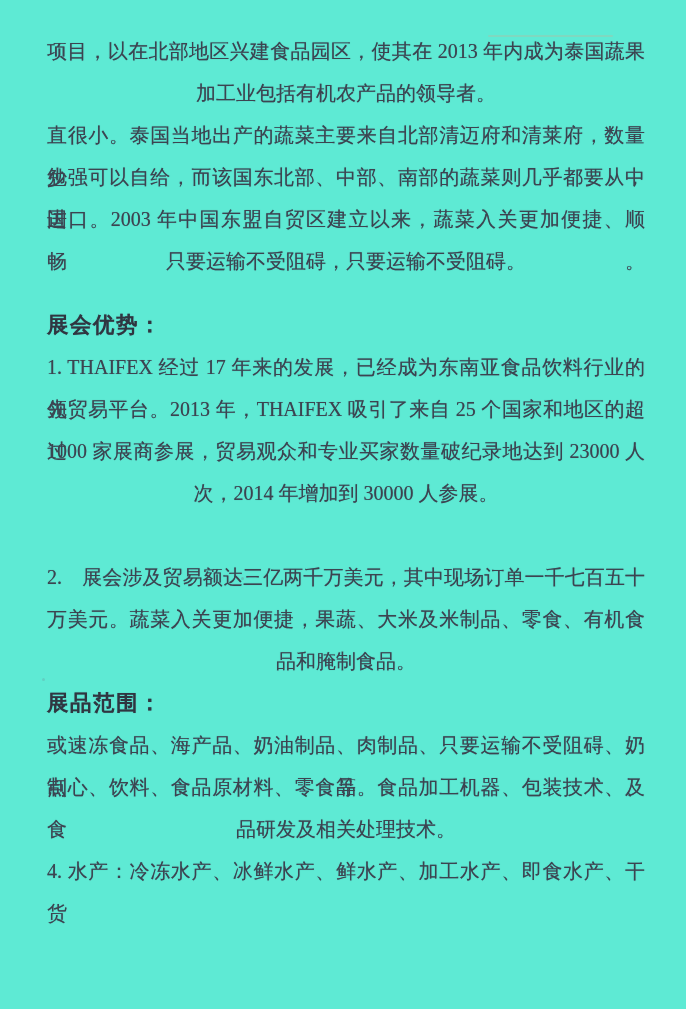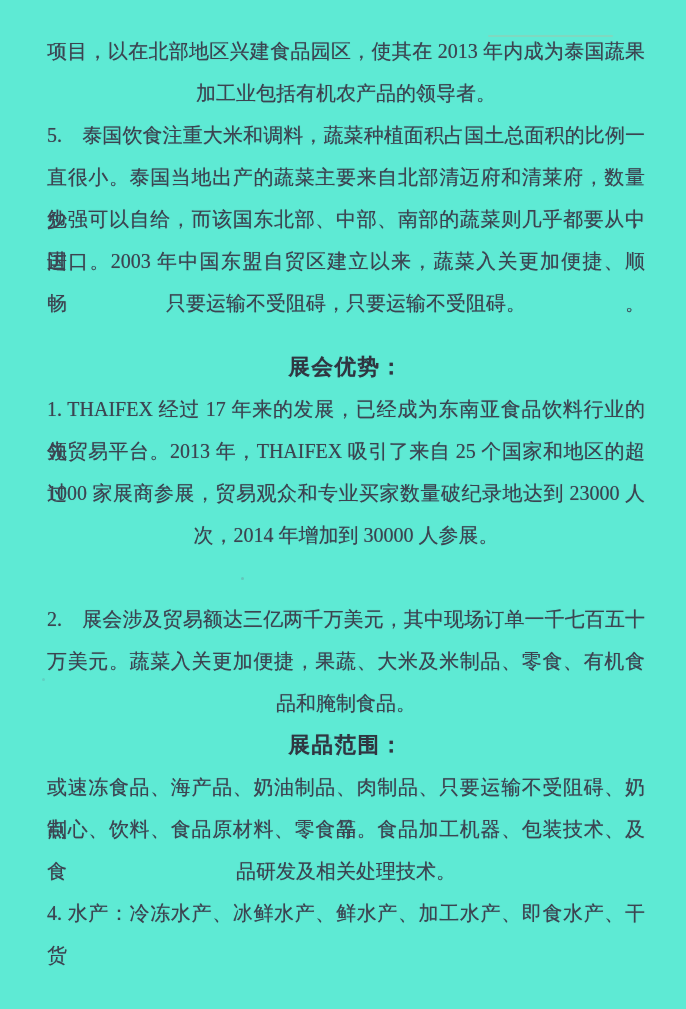--- a/index.html
+++ b/index.html
@@ -34,21 +34,21 @@
     text-align-last: justify;
   }
   .body-left {
     text-align: center;
   }
   .heading {
     font-weight: 700;
     font-size: 21.5px;
     color: #2f3640;
     letter-spacing: 1.5px;
-    text-align: center;
+    text-align: left;
   }
   .gap { height: 22px; }
   .blank { height: 42px; }
   
   .artifact {
     position: absolute;
     pointer-events: none;
   }
   .artifact-streak {
     left: 488px; top: 35px;
@@ -75,21 +75,20 @@
     border-radius: 50%;
   }
 </style>
 </head>
 <body>
 
 <div class="scan-page">
   <div>
       <div class="line body-justify">项目，以在北部地区兴建食品园区，使其在 2013 年内成为泰国蔬果</div>
       <div class="line body-left">加工业包括有机农产品的领导者。</div>
-      <div class="line body-justify">5.　泰国饮食注重大米和调料，蔬菜种植面积占国土总面积的比例一</div>
       <div class="line body-justify">直很小。泰国当地出产的蔬菜主要来自北部清迈府和清莱府，数量少，</div>
       <div class="line body-justify">勉强可以自给，而该国东北部、中部、南部的蔬菜则几乎都要从中国</div>
       <div class="line body-justify">进口。2003 年中国东盟自贸区建立以来，蔬菜入关更加便捷、顺畅。</div>
       <div class="line body-left">只要运输不受阻碍，只要运输不受阻碍。</div>
       <div class="line gap"></div>
       <div class="line heading">展会优势：</div>
       <div class="line body-justify">1. THAIFEX 经过 17 年来的发展，已经成为东南亚食品饮料行业的领</div>
       <div class="line body-justify">先贸易平台。2013 年，THAIFEX 吸引了来自 25 个国家和地区的超过</div>
       <div class="line body-justify">1000 家展商参展，贸易观众和专业买家数量破纪录地达到 23000 人</div>
       <div class="line body-left">次，2014 年增加到 30000 人参展。</div>

